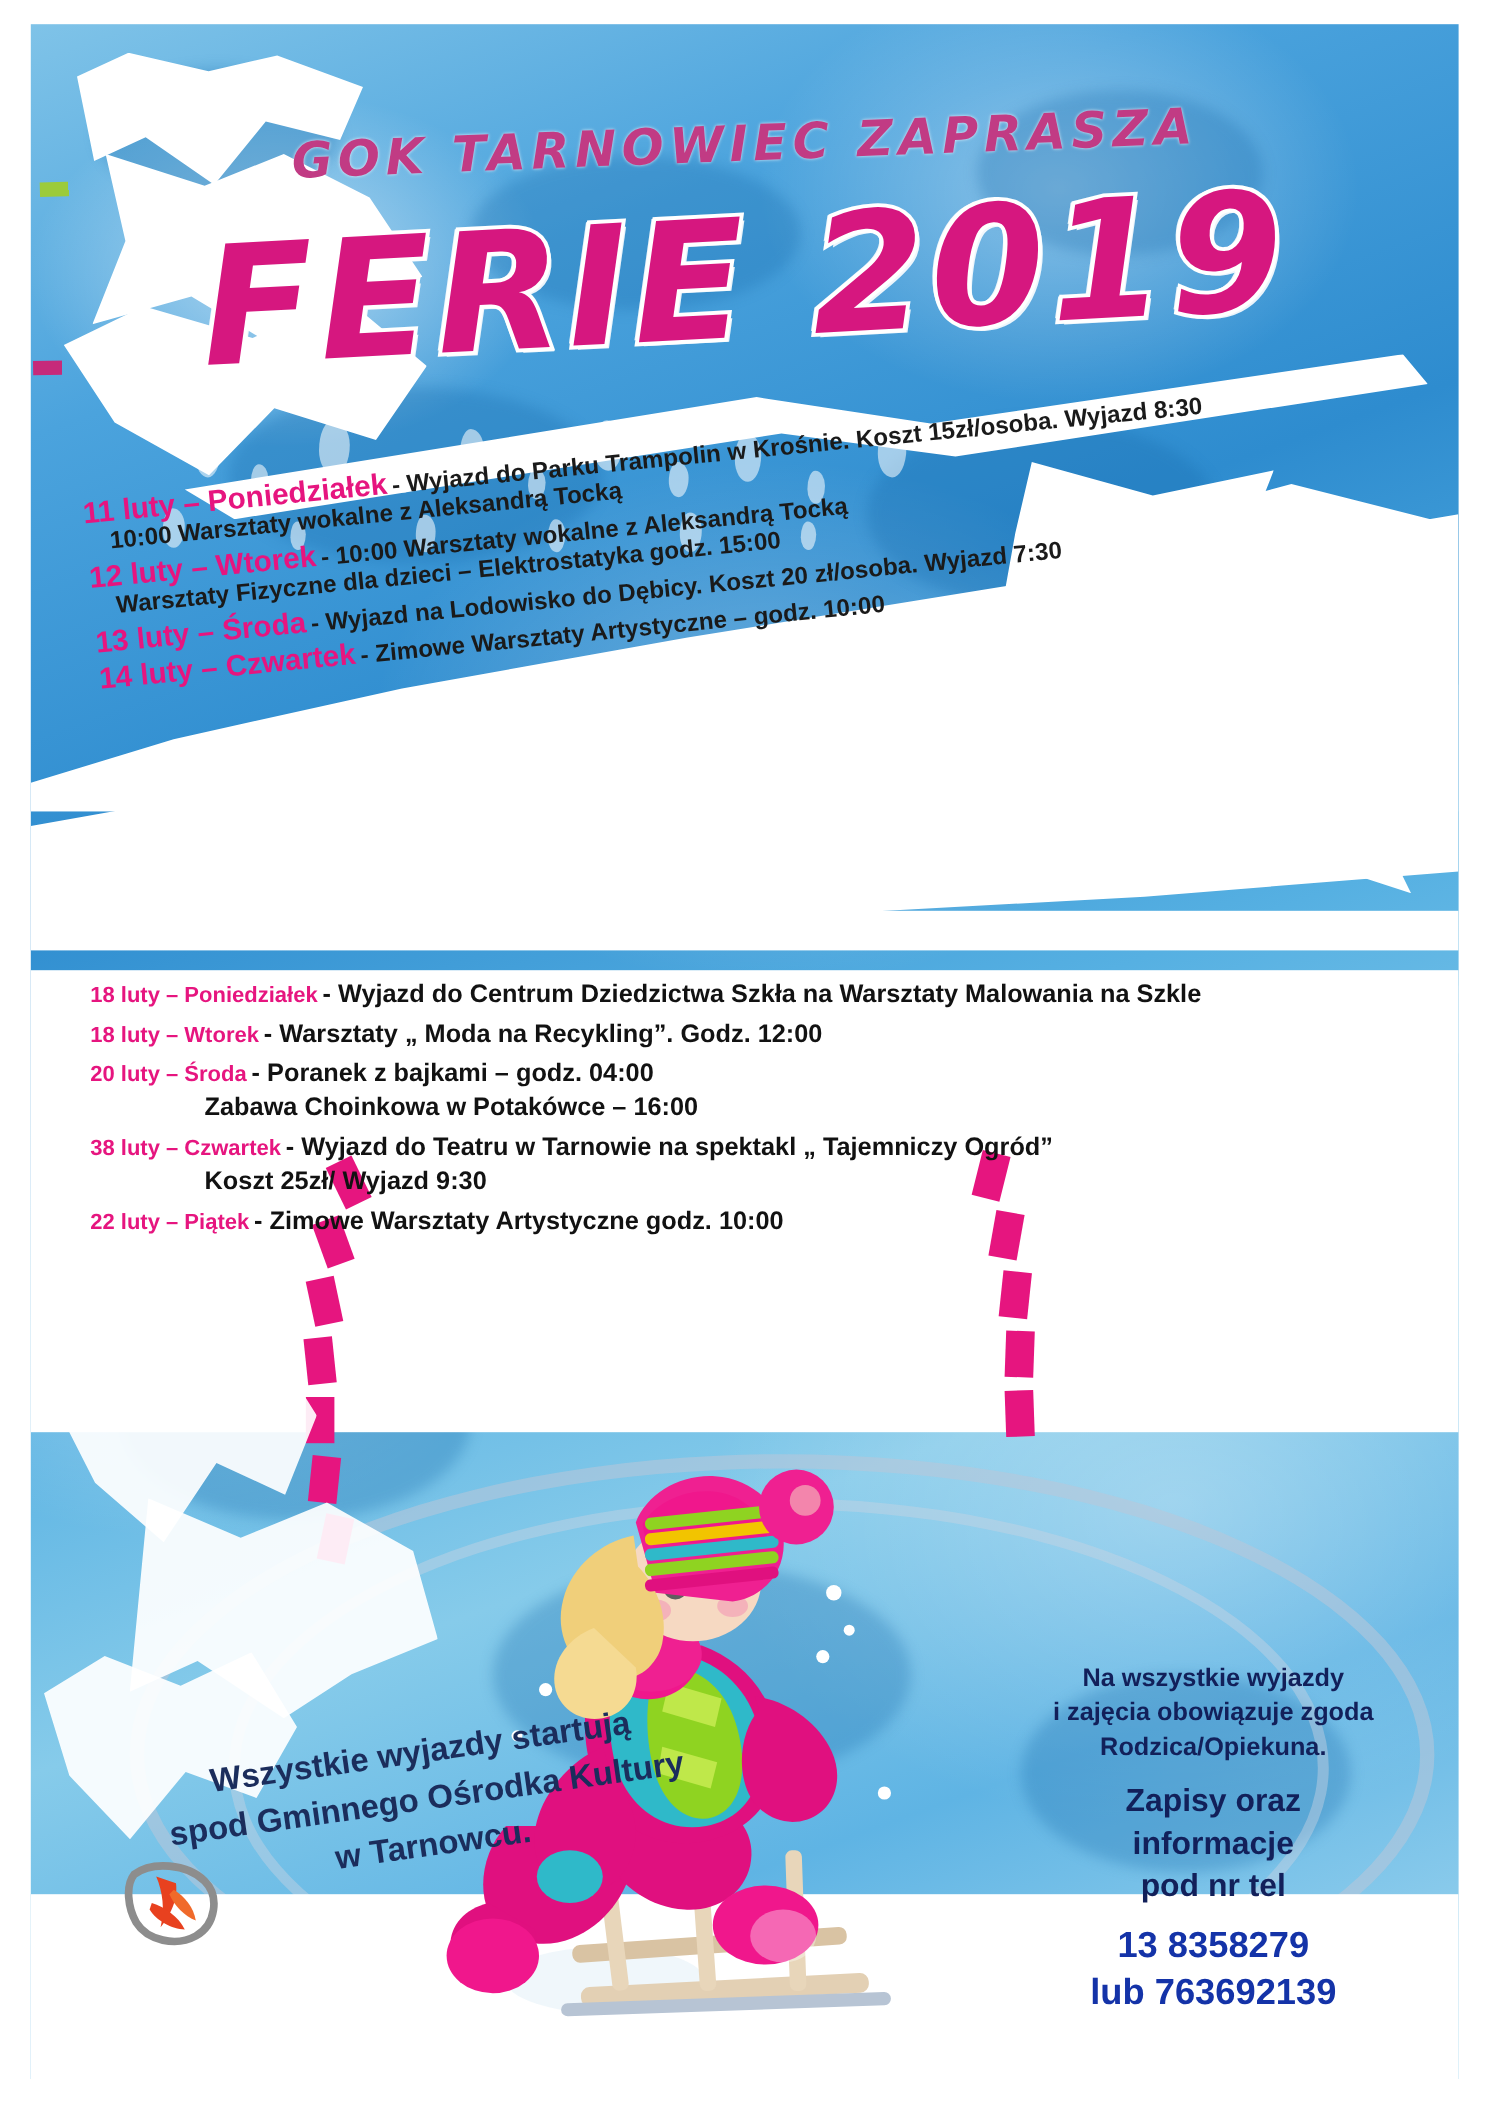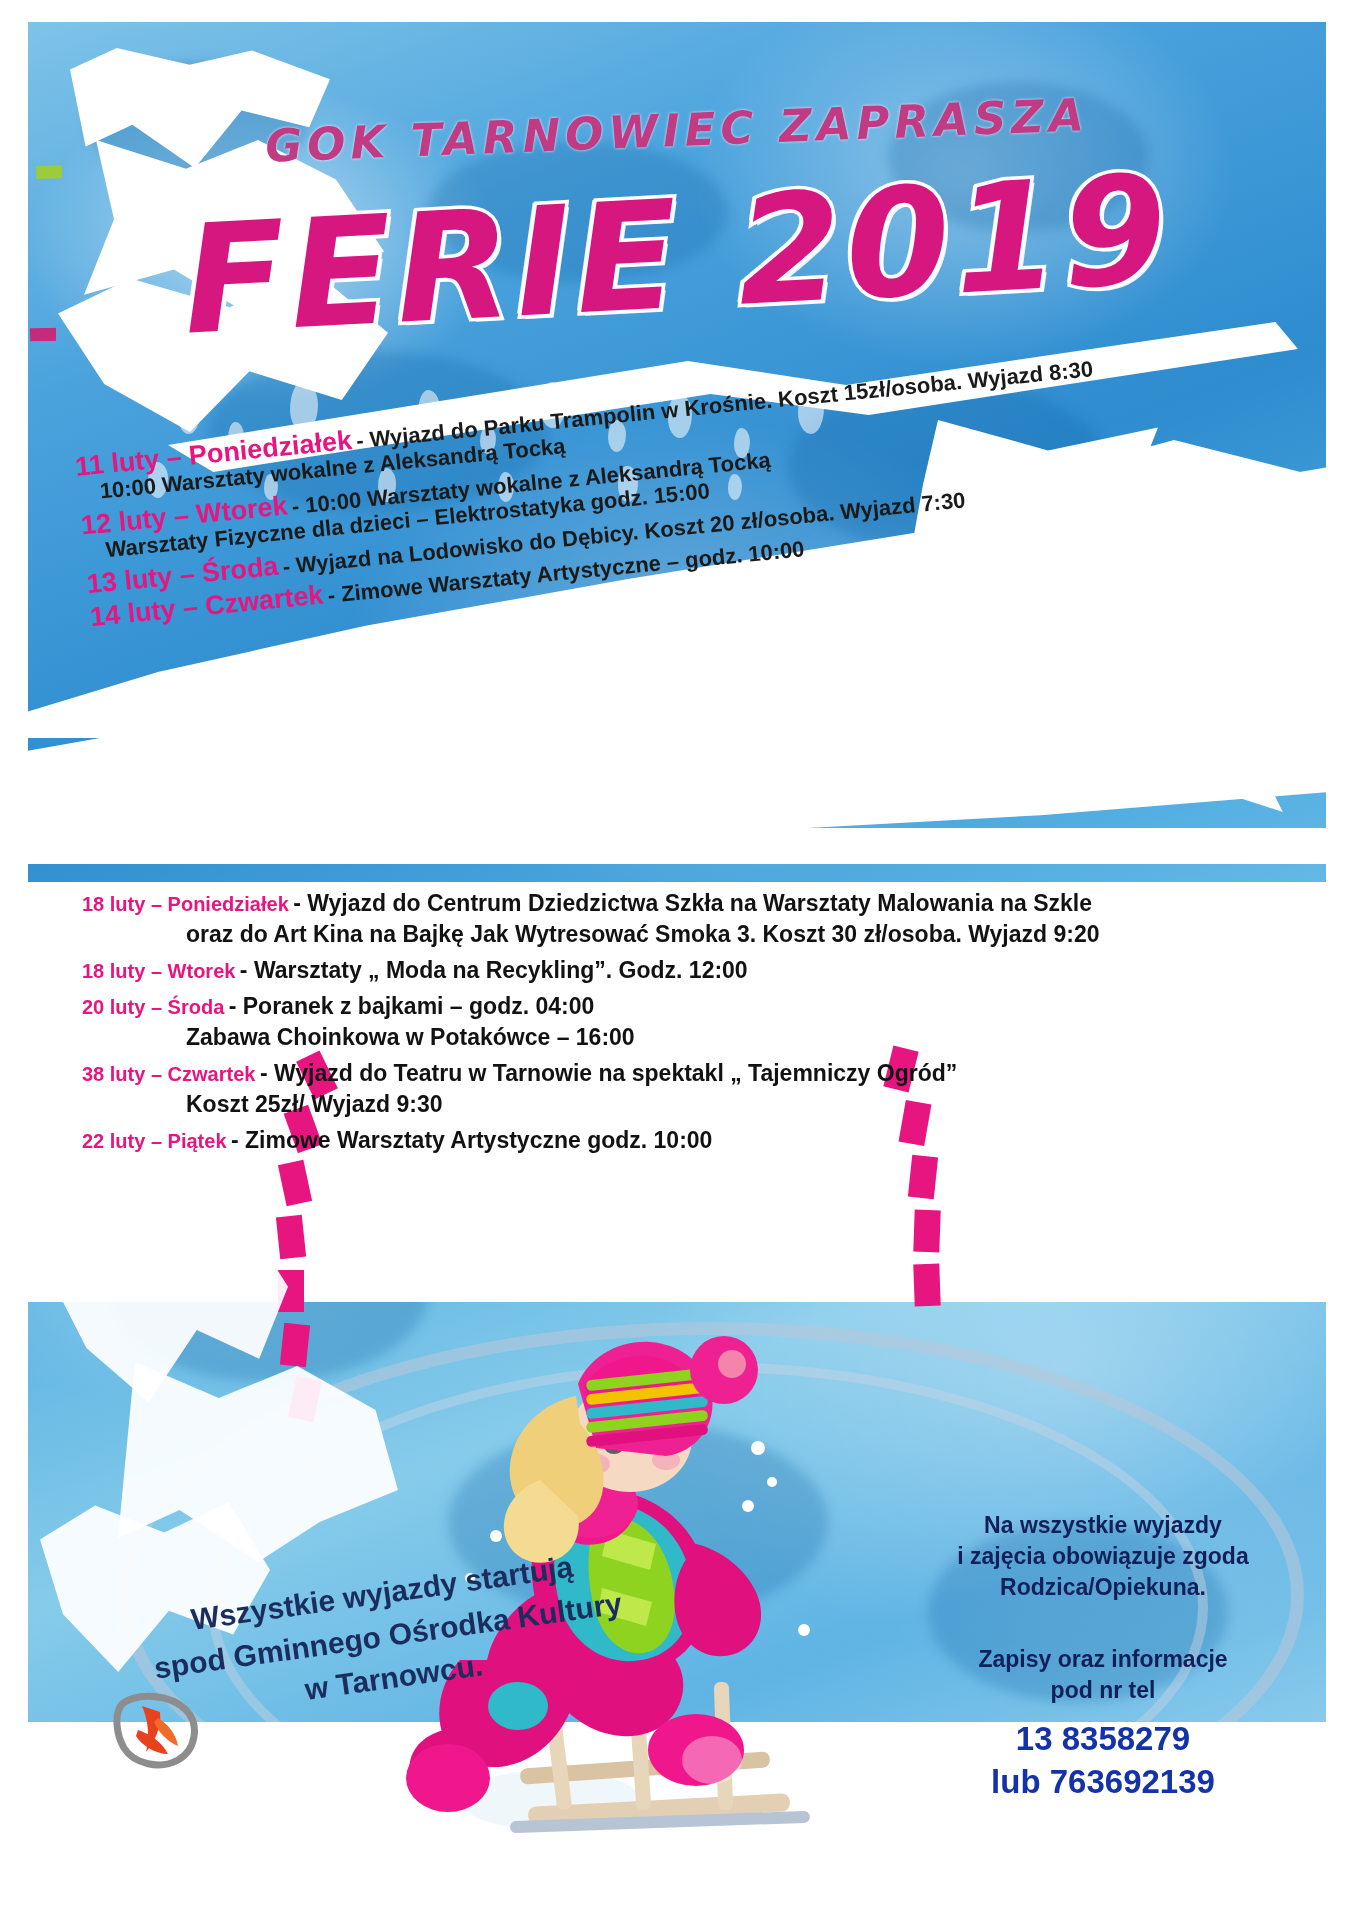--- a/index.html
+++ b/index.html
@@ -205,24 +205,24 @@
     text-align: center;
     font-family: "Liberation Sans", sans-serif;
     color: #12205a;
   }
   .contact .note {
     font-size: 23px;
     font-weight: 700;
     line-height: 1.34;
   }
   .contact .signup {
-    font-size: 23px;
+    font-size: 29px;
     font-weight: 700;
     line-height: 1.34;
-    margin-top: 42px;
+    margin-top: 16px;
   }
   .contact .phone {
     font-size: 33px;
     font-weight: 700;
     color: #1433a8;
     line-height: 1.3;
     margin-top: 12px;
   }
 
   
@@ -381,21 +381,20 @@
     <div class="row">
       <span class="dateday">14 luty – Czwartek</span>
       <span class="desc">-  Zimowe Warsztaty Artystyczne – godz. 10:00</span>
     </div>
   </div>
 
   <div class="sched2">
     <div class="row">
       <span class="dateday">18 luty – Poniedziałek</span>
       <span class="desc">- Wyjazd do Centrum Dziedzictwa Szkła na Warsztaty Malowania na Szkle</span>
-      <span class="sub">oraz do Art Kina na Bajkę Jak Wytresować Smoka 3. Koszt 30 zł/osoba. Wyjazd 9:20</span>
     </div>
     <div class="row">
       <span class="dateday">18 luty – Wtorek</span>
       <span class="desc">- Warsztaty „ Moda na Recykling”. Godz. 12:00</span>
     </div>
     <div class="row">
       <span class="dateday">20 luty – Środa</span>
       <span class="desc">- Poranek z bajkami – godz. 04:00</span>
       <span class="sub">Zabawa Choinkowa w Potakówce – 16:00</span>
     </div>

